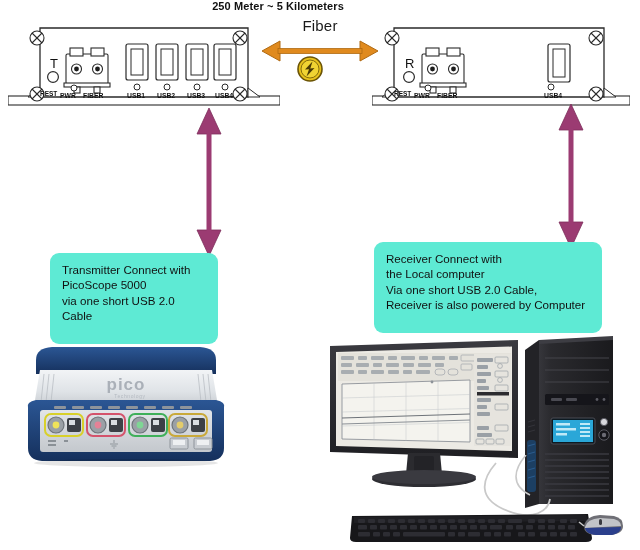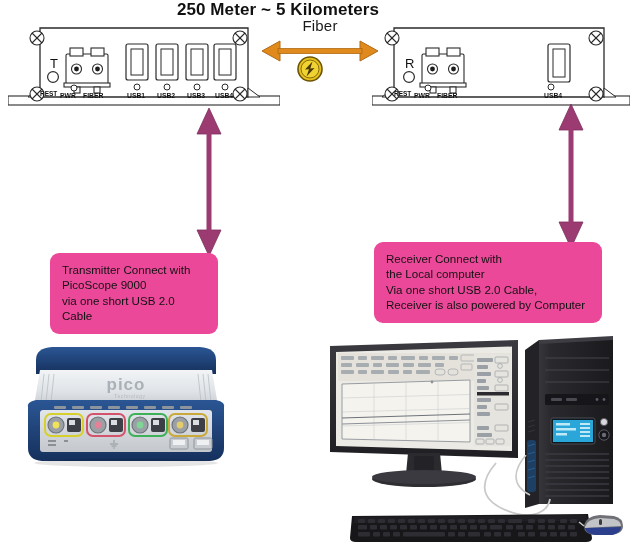--- a/index.html
+++ b/index.html
@@ -21,21 +21,21 @@
     left: 0; top: 0;
     width: 640px;
     height: 550px;
   }
   .abs { position: absolute; }
 
   
   .top-distance {
     left: 0; top: 0; width: 556px;
     text-align: center;
-    font-size: 17px;
+    font-size: 11px;
     font-weight: bold;
     letter-spacing: .1px;
     color: #111;
   }
   .fiber-label {
     left: 0; top: 17px; width: 640px;
     text-align: center;
     font-size: 15px;
     color: #1a1a1a;
     letter-spacing: .2px;
@@ -48,26 +48,26 @@
   
   .device { height: 86px; }
   .device svg { display: block; }
 
   
   .v-arrow-left  { left: 194px; top: 108px; width: 30px; height: 148px; }
   .v-arrow-right { left: 556px; top: 104px; width: 30px; height: 144px; }
 
   
   .callout {
-    background: #ec4899;
+    background: #5eead4;
     border-radius: 9px;
     font-size: 11.6px;
     line-height: 15.4px;
     color: #111;
-    padding: 9px 12px 10px 12px;
+    padding: 9px 12px 20px 12px;
     box-sizing: border-box;
     white-space: pre-line;
   }
   .callout-left  { left: 50px;  top: 253px; width: 168px; }
   .callout-right { left: 374px; top: 242px; width: 228px; }
 
   
   .picoscope { left: 18px; top: 340px; width: 216px; height: 128px; }
 
   
@@ -243,21 +243,21 @@
 
   <div class="abs v-arrow-right">
     <svg width="30" height="144" viewBox="0 0 30 144">
       <polygon points="15,0 3,26 27,26" fill="#9b3b72" stroke="#7d2f5c" stroke-width="0.8"></polygon>
       <polygon points="15,144 3,118 27,118" fill="#9b3b72" stroke="#7d2f5c" stroke-width="0.8"></polygon>
       <rect x="12.5" y="22" width="5" height="100" fill="#9b3b72"></rect>
     </svg>
   </div>
 
   <div class="abs callout callout-left">Transmitter Connect with
-PicoScope 9000
+PicoScope 5000
 via one short USB 2.0 Cable</div>
 
   <div class="abs callout callout-right">Receiver Connect with
 the Local computer
 Via one short USB 2.0 Cable,
 Receiver is also powered by Computer</div>
 
   <div class="abs picoscope">
     <svg width="216" height="128" viewBox="0 0 216 128">
       <defs>

